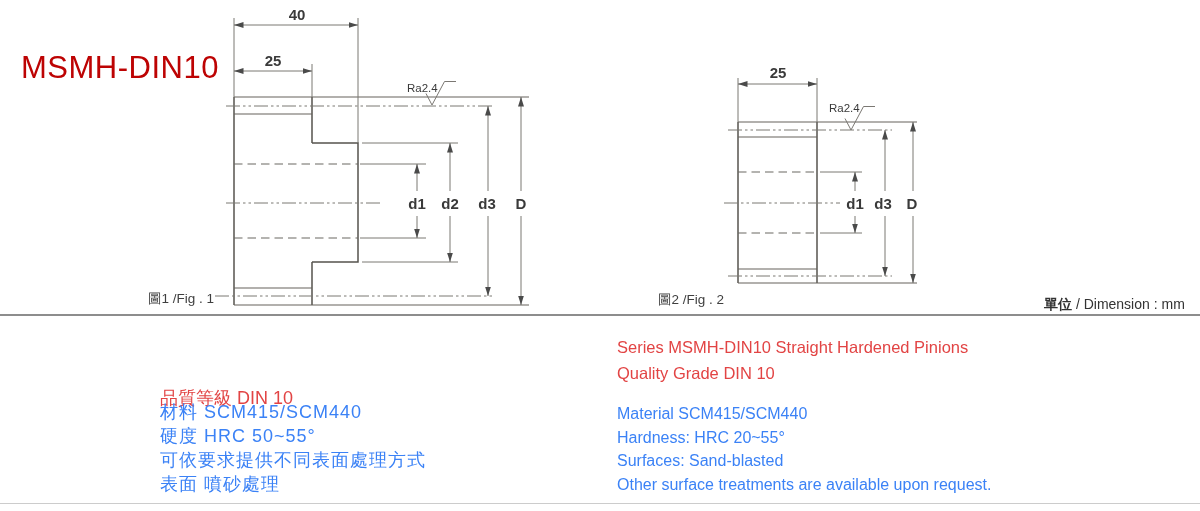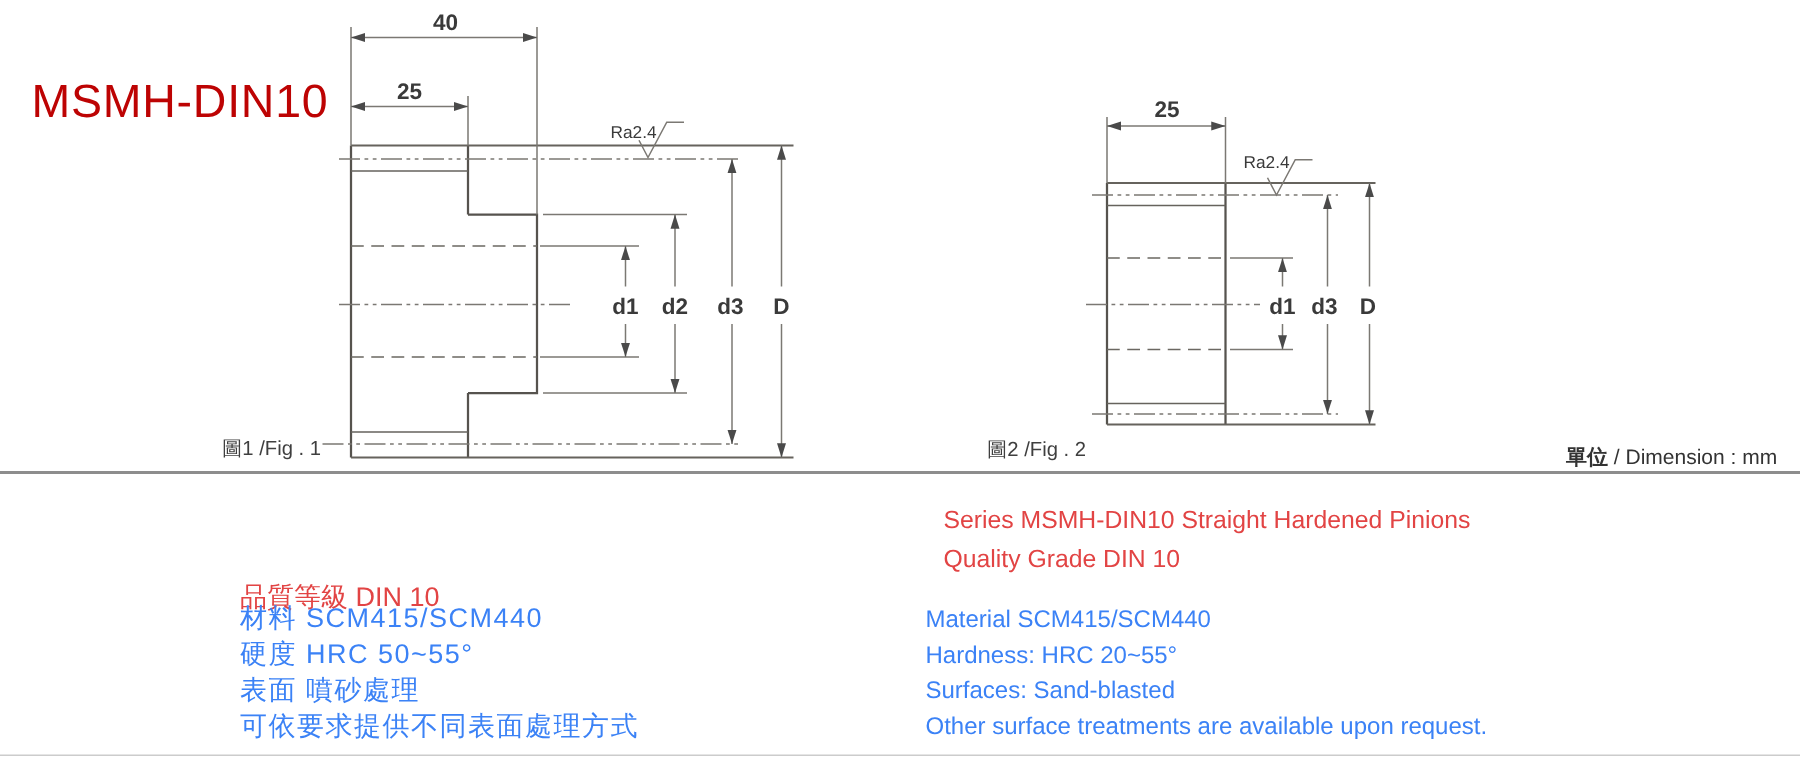--- a/index.html
+++ b/index.html
@@ -7,21 +7,21 @@
         font-family:"Liberation Sans","DejaVu Sans",sans-serif;}
   .abs{position:absolute;}
   .title{left:21px;top:50px;font-size:31px;font-weight:normal;color:#bd0303;letter-spacing:0.5px;}
   .divider{left:0;top:314px;width:1200px;height:2px;background:#8d8d8d;}
   .bottomline{left:0;top:503px;width:1200px;height:1px;background:#cccccc;}
   .specs{line-height:26px;}
   .specs .red{color:#e24444;}
   .specs .dark{color:#3b82f6;}
   .zh-red{left:160px;top:333px;font-size:18px;line-height:26px;white-space:pre-wrap;}
   .zh-dark{left:160px;top:400px;font-size:18px;line-height:24px;letter-spacing:1px;}
-  .en-red{left:617px;top:334px;font-size:16.5px;line-height:26px;margin-left:12px;}
+  .en-red{left:617px;top:334px;font-size:16.5px;line-height:26px;}
   .en-dark{left:617px;top:402px;font-size:16px;line-height:23.5px;}
   svg text{fill:#3a3a3a;}
   .dimtxt{font-size:15px;font-weight:bold;}
   .ratxt{font-size:11.5px;font-weight:normal;}
   .captxt{font-size:13.5px;fill:#3f3f3f;}
   .unittxt{font-size:14px;fill:#333333;}
   .e{stroke:#56534e;stroke-width:1.5;fill:none;}
   .e2{stroke:#66635d;stroke-width:1.2;fill:none;}
   .r{stroke:#66635d;stroke-width:1.1;fill:none;}
   .t{stroke:#7b7873;stroke-width:1;fill:none;}
@@ -155,22 +155,22 @@
   </svg>
 
   <div class="abs divider"></div>
 
   <div class="abs specs zh-red">
     <div class="red">品質等級 DIN 10</div>
   </div>
   <div class="abs specs zh-dark">
     <div class="dark">材料 SCM415/SCM440</div>
     <div class="dark">硬度 HRC 50~55°</div>
+    <div class="dark">可依要求提供不同表面處理方式</div>
     <div class="dark">表面 噴砂處理</div>
-    <div class="dark">可依要求提供不同表面處理方式</div>
   </div>
 
   <div class="abs specs en-red">
     <div class="red">Series MSMH-DIN10 Straight Hardened Pinions</div>
     <div class="red">Quality Grade DIN 10</div>
   </div>
   <div class="abs specs en-dark">
     <div class="dark">Material SCM415/SCM440</div>
     <div class="dark">Hardness: HRC 20~55°</div>
     <div class="dark">Surfaces: Sand-blasted</div>

